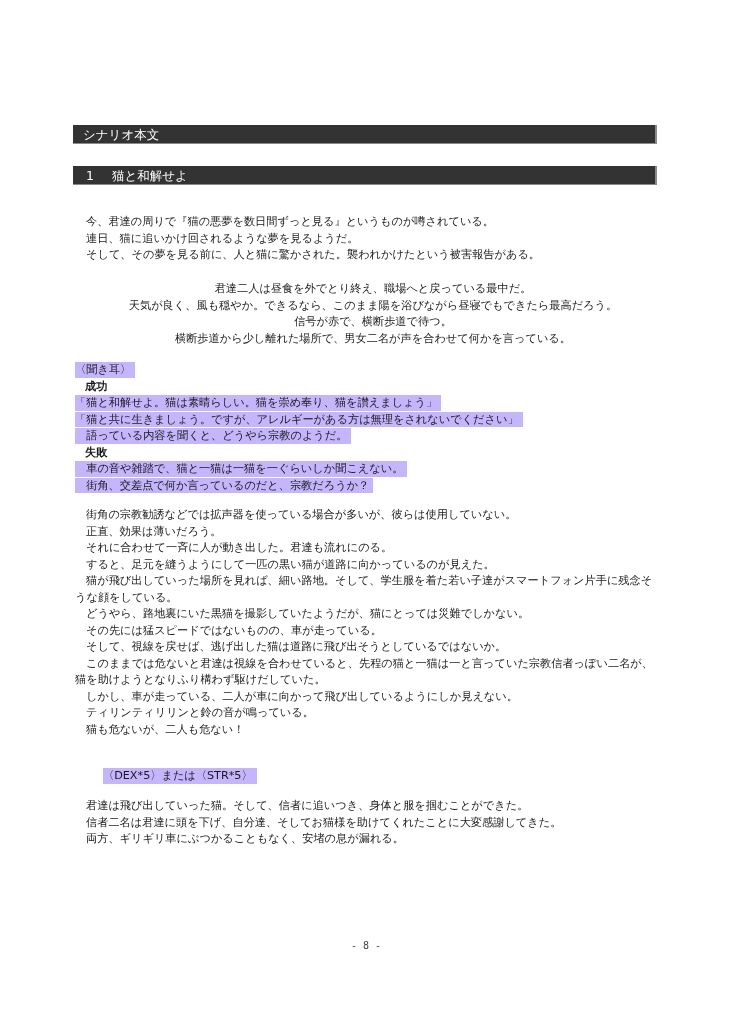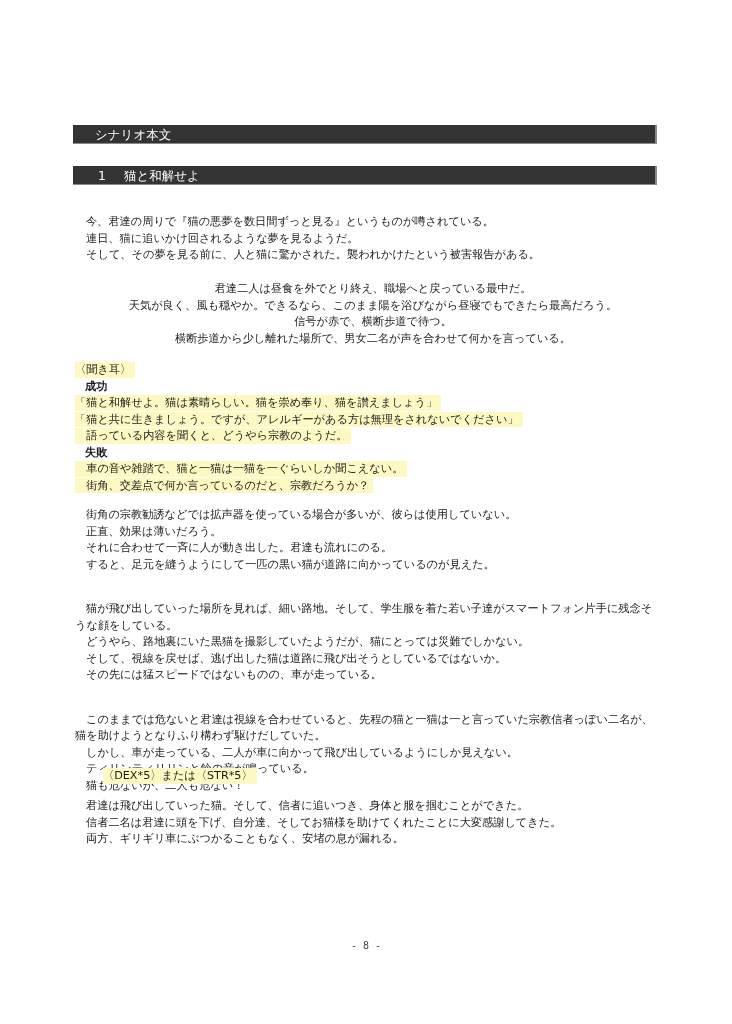--- a/index.html
+++ b/index.html
@@ -1,28 +1,28 @@
 <!DOCTYPE html>
 <html><head>
 <meta charset="utf-8">
 <style>
   html, body { margin:0; padding:0; background:#ffffff; }
   body { width:732px; height:1024px; position:relative; overflow:hidden;
          font-family:"DejaVu Sans", "Liberation Sans", sans-serif; color:#1a1a1a; }
   .bar { position:absolute; left:73px; width:584px; height:19px; background:#333333;
          border-right:2px solid #8a8a8a; border-bottom:1px solid #8a8a8a; box-sizing:border-box;
-         color:#ffffff; font-size:12.5px; line-height:19px; padding-left:22px; }
+         color:#ffffff; font-size:12.5px; line-height:19px; padding-left:10px; }
   .bar1 { top:125px; }
   .bar2 { top:166px; }
   .bar2 .num { display:inline-block; width:22px; padding-left:3px; }
   .block { position:absolute; left:75px; width:585px; font-size:11.2px; line-height:16.5px; }
   .line { white-space:nowrap; }
   .ind { padding-left:11px; }
-  .wrap { white-space:normal; text-indent:11px;margin-top:28px; }
-  .hl { background:#fef9c3; display:inline-block; padding-right:4px; line-height:15.5px; margin-bottom:1px; }
+  .wrap { white-space:normal; text-indent:11px; }
+  .hl { background:#c4b5fd; display:inline-block; padding-right:4px; line-height:15.5px; margin-bottom:1px; }
   .bold { font-weight:bold;margin-left:10px; }
   .page-num { position:absolute; top:940px; left:0; width:732px; text-align:center;
               font-size:10px; color:#444; font-family:"DejaVu Sans Mono", monospace; }
 </style>
 </head>
 <body>
 
 <div class="bar bar1">
   <span>シナリオ本文</span>
 </div>
@@ -56,22 +56,22 @@
   <div class="line"><span class="hl">　街角、交差点で何か言っているのだと、宗教だろうか？</span></div>
 </div>
 
 <div class="block" style="top:507px;">
   <div class="line ind">街角の宗教勧誘などでは拡声器を使っている場合が多いが、彼らは使用していない。</div>
   <div class="line ind">正直、効果は薄いだろう。</div>
   <div class="line ind">それに合わせて一斉に人が動き出した。君達も流れにのる。</div>
   <div class="line ind">すると、足元を縫うようにして一匹の黒い猫が道路に向かっているのが見えた。</div>
   <div class="wrap">猫が飛び出していった場所を見れば、細い路地。そして、学生服を着た若い子達がスマートフォン片手に残念そうな顔をしている。</div>
   <div class="line ind">どうやら、路地裏にいた黒猫を撮影していたようだが、猫にとっては災難でしかない。</div>
+  <div class="line ind">その先には猛スピードではないものの、車が走っている。</div>
   <div class="line ind">そして、視線を戻せば、逃げ出した猫は道路に飛び出そうとしているではないか。</div>
-  <div class="line ind">その先には猛スピードではないものの、車が走っている。</div>
   <div class="wrap">このままでは危ないと君達は視線を合わせていると、先程の猫と一猫は一と言っていた宗教信者っぽい二名が、猫を助けようとなりふり構わず駆けだしていた。</div>
   <div class="line ind">しかし、車が走っている、二人が車に向かって飛び出しているようにしか見えない。</div>
   <div class="line ind">ティリンティリリンと鈴の音が鳴っている。</div>
   <div class="line ind">猫も危ないが、二人も危ない！</div>
 </div>
 
 <div class="block" style="top:768px;padding-left:28px;">
   <div class="line"><span class="hl">〈DEX*5〉または〈STR*5〉</span></div>
 </div>
 

